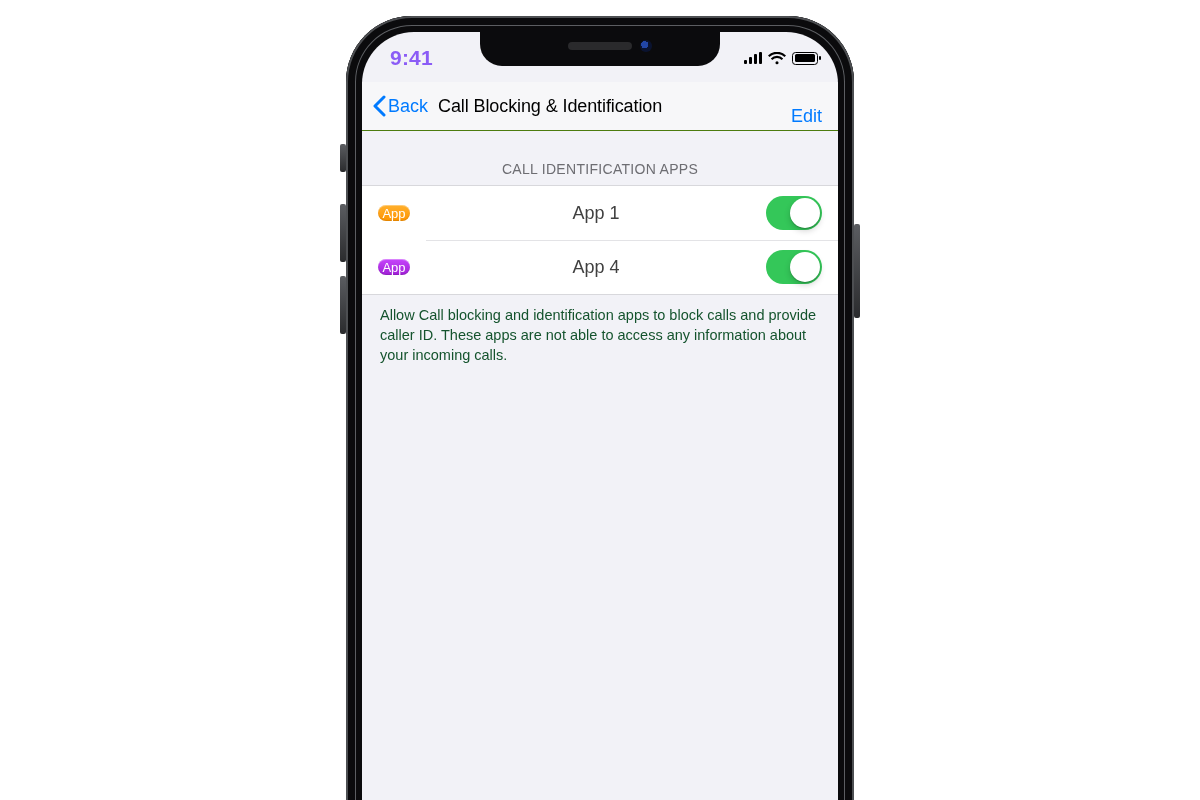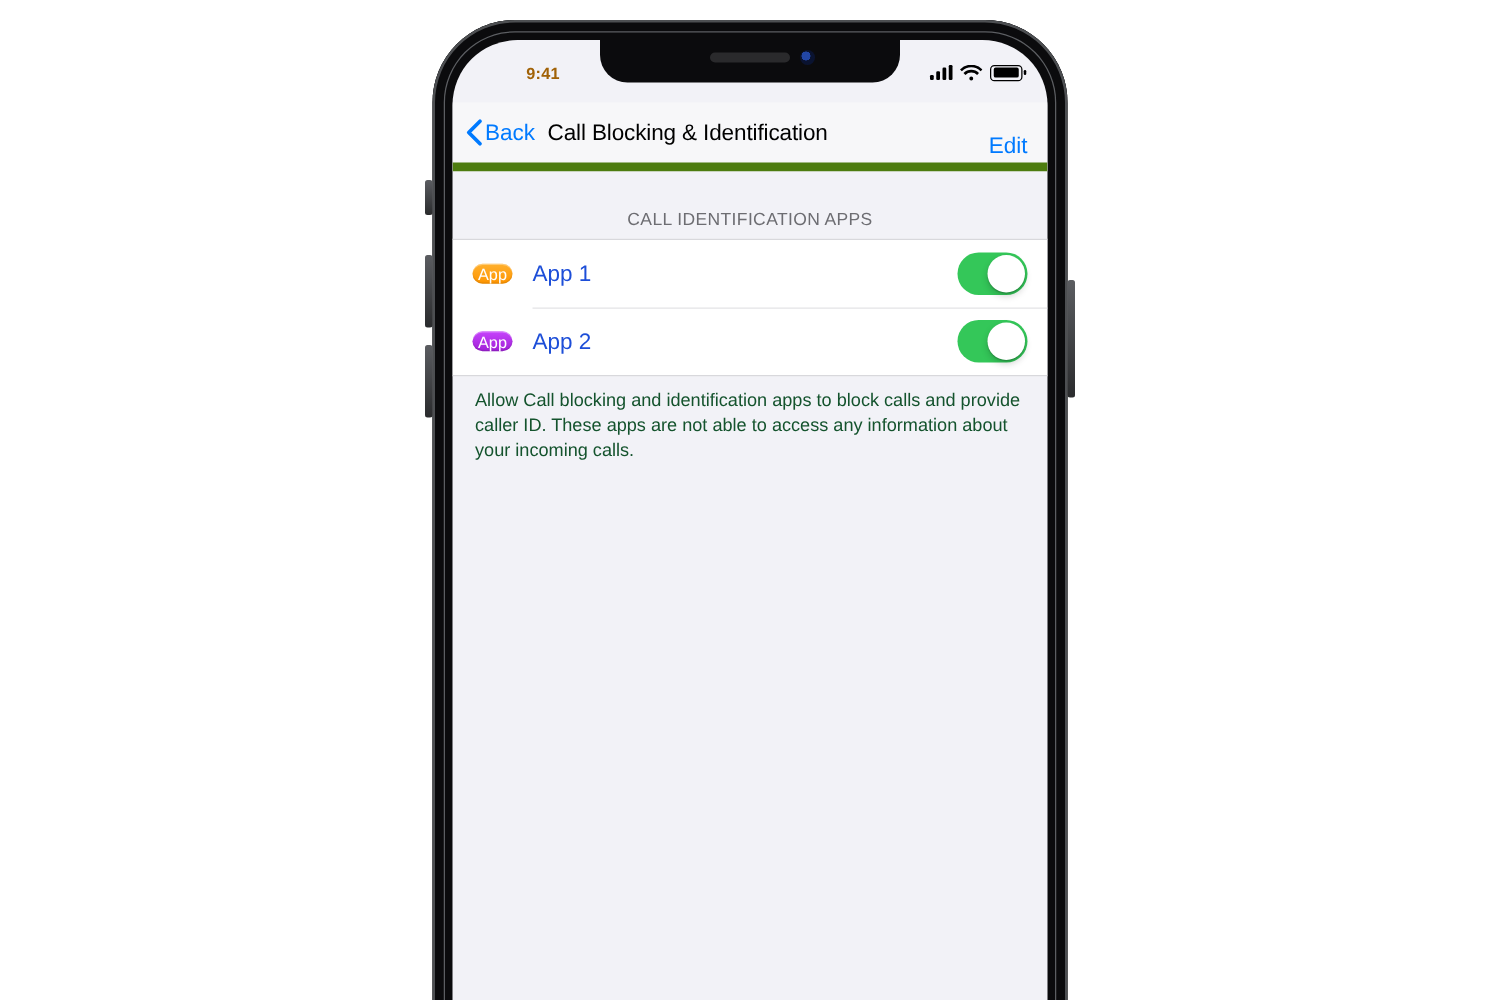--- a/index.html
+++ b/index.html
@@ -83,25 +83,24 @@
     position: relative;
     height: 48px;
     display: flex;
     align-items: center;
     justify-content: space-between;
     padding: 2px 20px 0 28px;
     z-index: 4;
   }
   .status-time {
     font-weight: 600;
-    font-size: 13px;
+    font-size: 21px;
     letter-spacing: 0.2px;
-    color: #a16207;
+    color: #8b5cf6;
     width: 90px;
-    margin-left: 31px;
   }
   .status-icons {
     display: flex;
     align-items: center;
     gap: 6px;
   }
   
   .signal { display: flex; align-items: flex-end; gap: 2px; height: 12px; }
   .signal span {
     display: block;
@@ -144,21 +143,21 @@
   
   .wifi-icon svg { display:block; }
 
   
   .navbar {
     position: relative;
     height: 48px;
     display: flex;
     align-items: center;
     padding: 0 14px 0 6px;
-    border-bottom: 7px solid #4d7c0f;
+    border-bottom: 1px solid #4d7c0f;
     background: #f7f7f9;
     z-index: 3;
   }
   .back-button {
     display: flex;
     align-items: center;
     color: #007aff;
     font-size: 18px;
     gap: 2px;
     padding: 4px 4px;
@@ -219,23 +218,24 @@
     color: #fff;
     font-size: 13px;
     font-weight: 500;
     box-shadow: inset 0 -1px 1px rgba(0,0,0,0.12), inset 0 1px 0 rgba(255,255,255,0.35);
   }
   .app-icon.orange { background: linear-gradient(#ffb02e, #ff9500); }
   .app-icon.purple { background: linear-gradient(#c644fc, #a020d6); }
 
   .row-label {
     font-size: 18px;
-    color: #1d4ed8;
+    color: #404040;
     margin-left: 16px;
     flex: 1;
+    text-align: center;
   }
 
   
   .switch {
     width: 56px;
     height: 34px;
     border-radius: 34px;
     position: relative;
   }
   .switch.on { background: #34c759; }
@@ -333,21 +333,21 @@
         <div class="row">
           <div class="app-icon orange">App</div>
           <div class="row-label">App 1</div>
           <div class="switch on">
             <div class="knob"></div>
           </div>
         </div>
 
         <div class="row">
           <div class="app-icon purple">App</div>
-          <div class="row-label">App 2</div>
+          <div class="row-label">App 4</div>
           <div class="switch on">
             <div class="knob"></div>
           </div>
         </div>
 
       </div>
 
       <div class="section-footer">Allow Call blocking and identification apps to block calls and provide caller ID. These apps are not able to access any information about your incoming calls.</div>
 
     </div>

